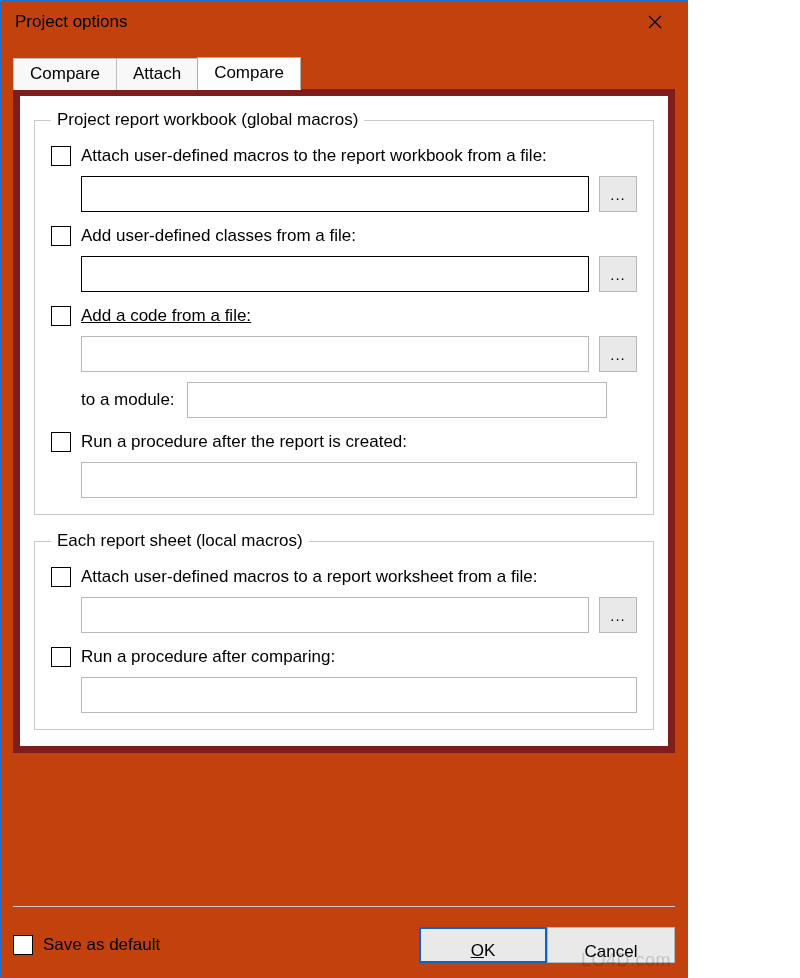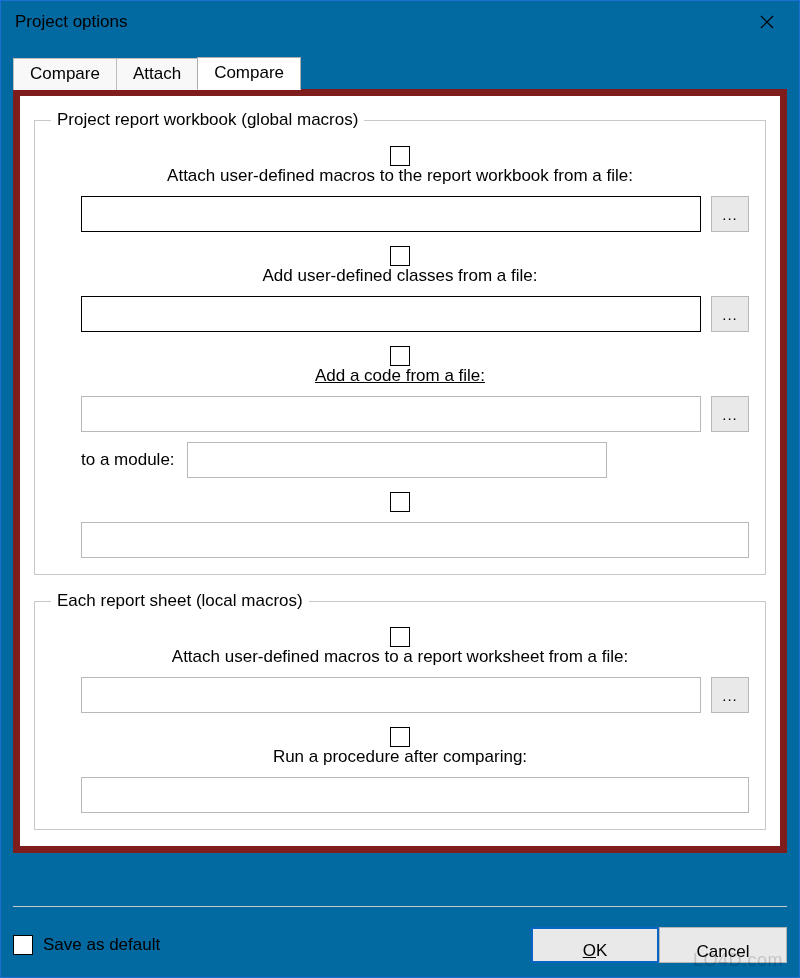--- a/index.html
+++ b/index.html
@@ -6,23 +6,23 @@
   html, body {
     margin: 0; padding: 0;
     width: 800px; height: 978px;
     font-family: "Segoe UI", Tahoma, sans-serif;
     font-size: 17px;
     background: #fff;
     color: #000;
     overflow: hidden;
   }
   .window {
-    width: 800px; height: 978px;
+    width: 688px; height: 978px;
     border: 1px solid #1a6fd6;
-    background: #0369a1;
+    background: #c2410c;
     position: relative;
   }
   .titlebar {
     height: 42px;
     display: flex;
     align-items: center;
     padding: 0 10px 0 14px;
   }
   .titlebar .title { flex: 1; font-size: 17px; }
   .close-btn {
@@ -78,22 +78,22 @@
   }
   .row {
     display: flex;
     align-items: center;
     gap: 10px;
     margin-top: 10px;
   }
   .chk-row {
     display: flex;
     align-items: center;
+    gap: 10px;
     margin-top: 4px;
-    flex-direction: column;
   }
   .chk {
     width: 20px; height: 20px;
     border: 1px solid #000;
     background: #fff;
     flex: none;
   }
   .lbl { font-size: 17px; }
   .txt {
     height: 36px;
@@ -208,20 +208,21 @@
           <input class="txt gray" type="text" value="" style="">
           <div class="browse">...</div>
         </div>
         <div class="module-row">
           <span class="lbl">to a module:</span>
           <input class="txt gray" type="text" value="" style="">
         </div>
 
         <div class="chk-row" style="margin-top:14px;">
           <div class="chk"></div>
+          <span class="lbl">Run a procedure after the report is created:</span>
         </div>
         <div class="row indent">
           <input class="txt gray" type="text" value="" style="">
         </div>
       </fieldset>
 
       <fieldset class="group" style="margin-bottom:0;">
         <legend>Each report sheet (local macros)</legend>
 
         <div class="chk-row">

